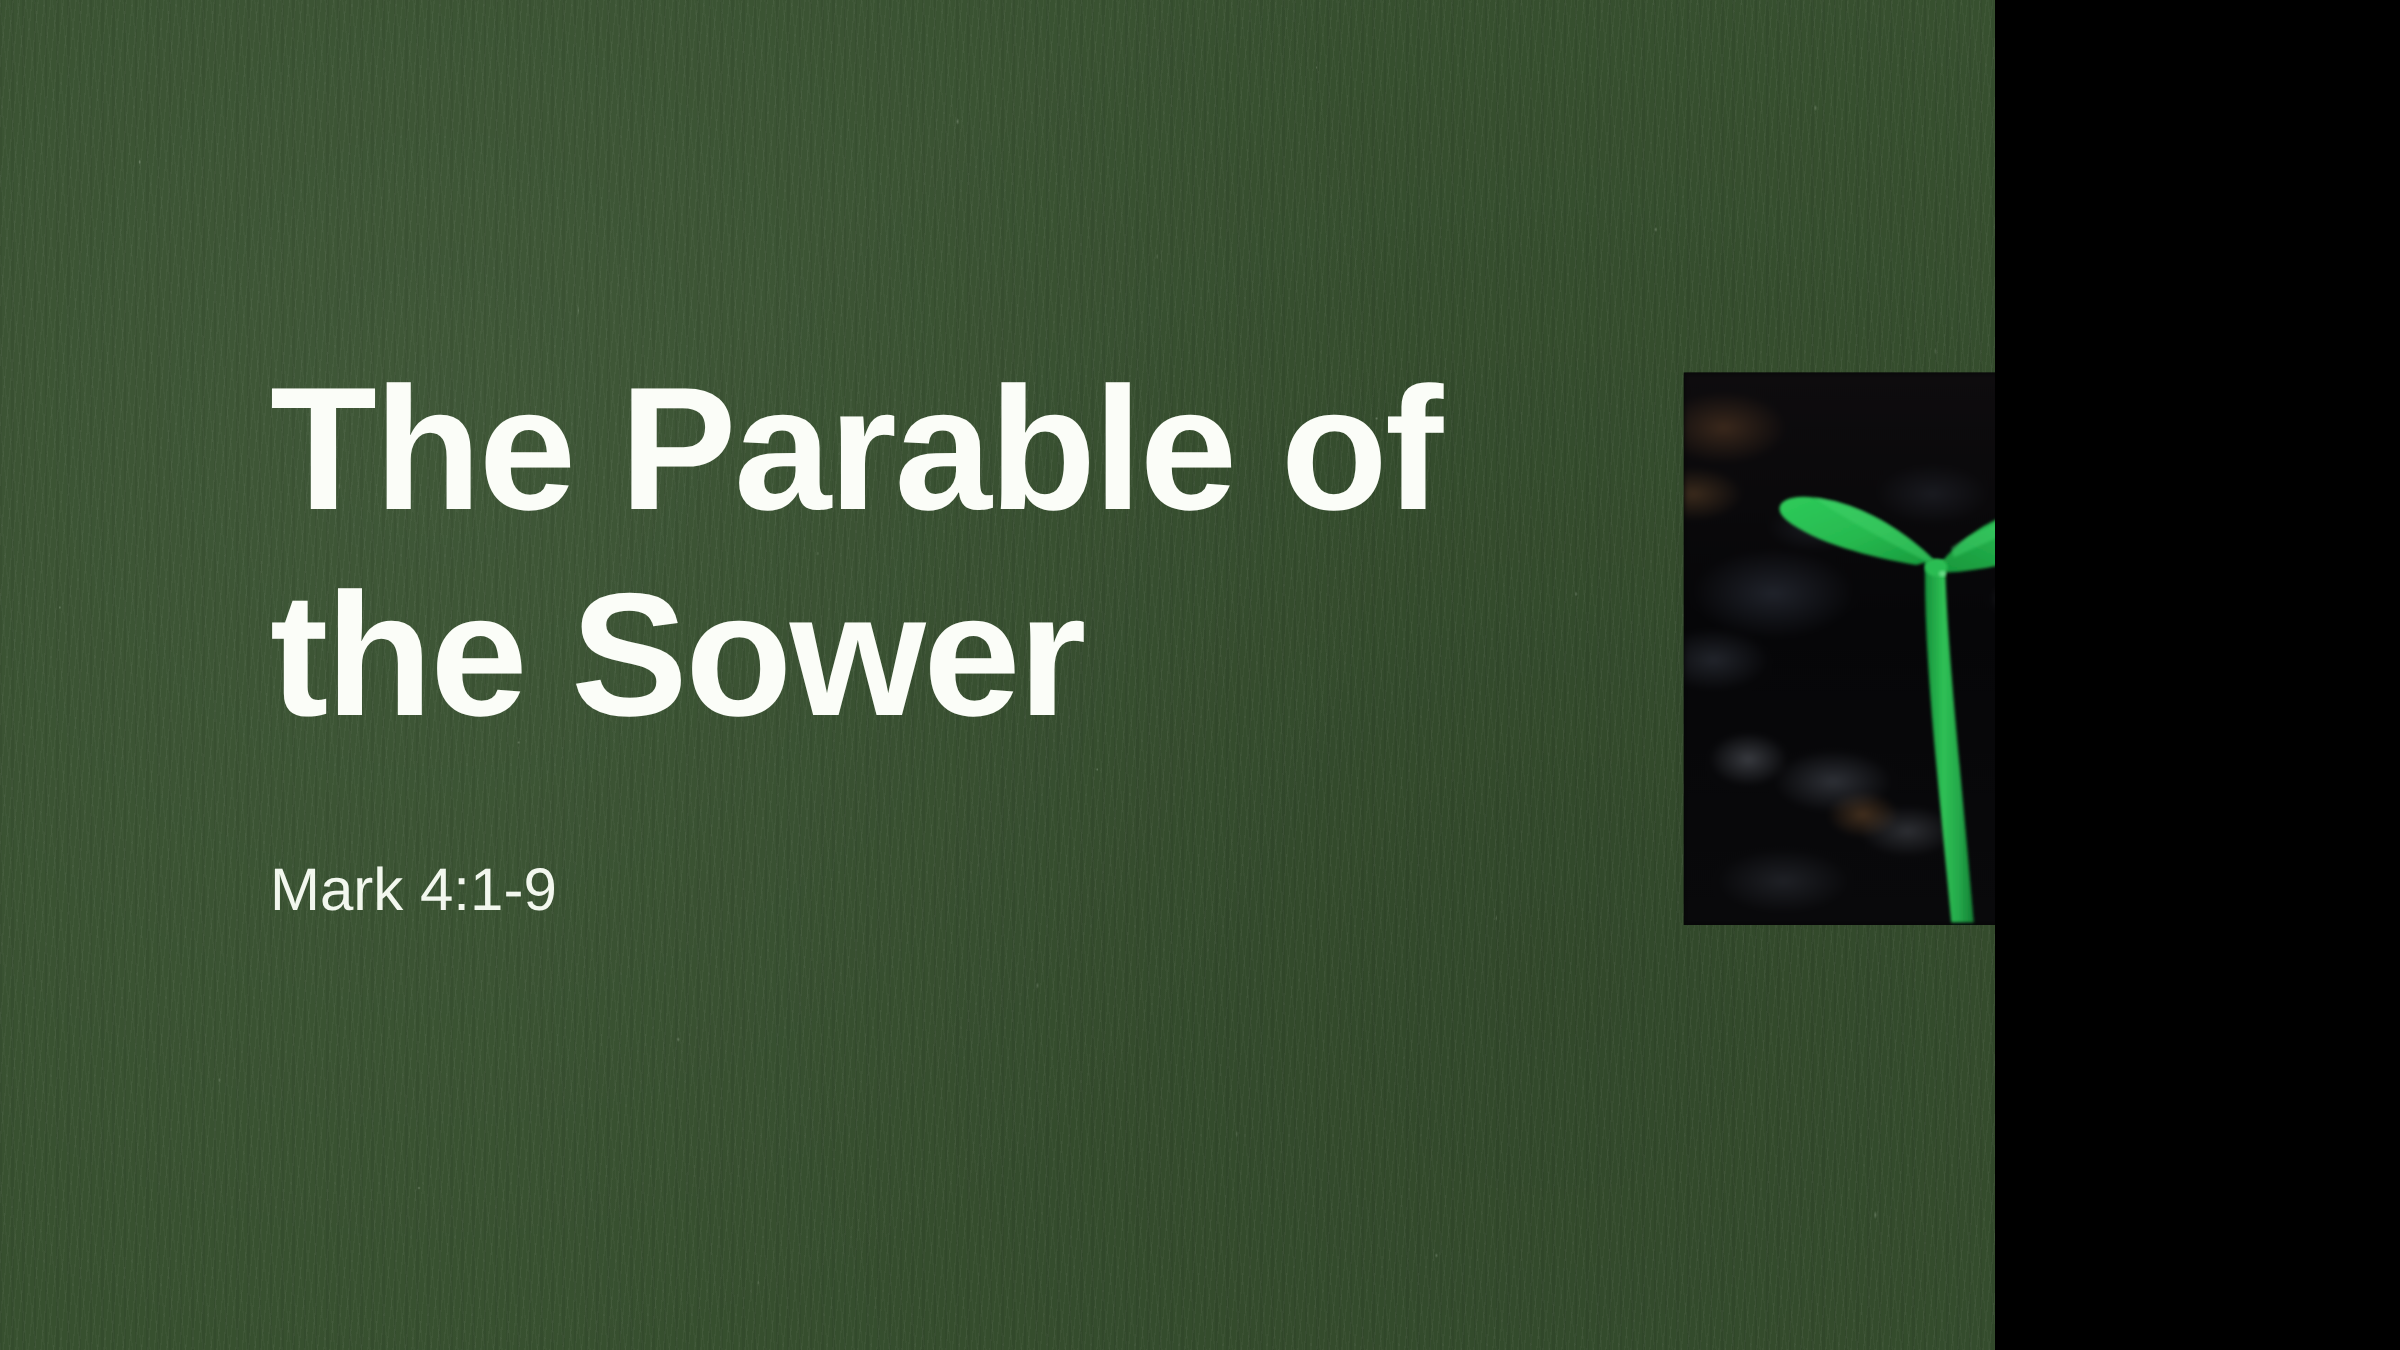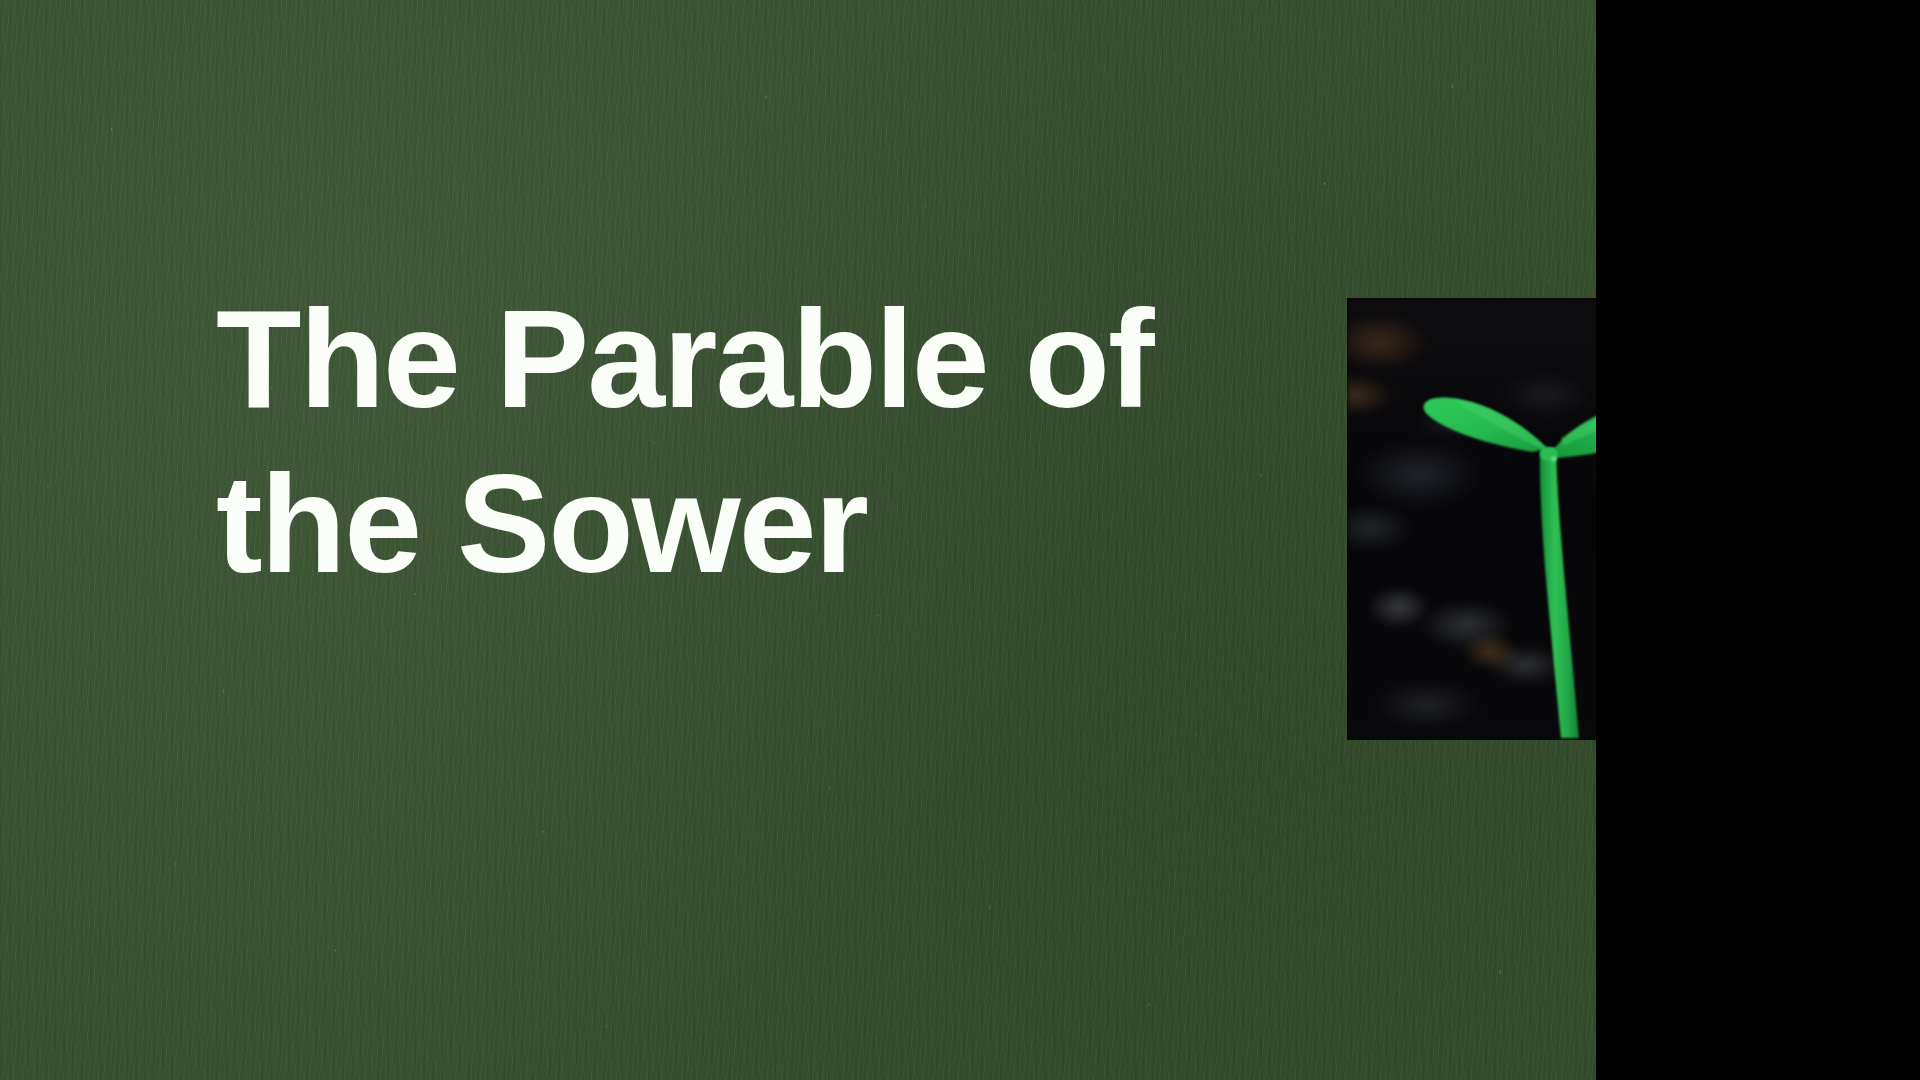--- a/index.html
+++ b/index.html
@@ -170,20 +170,21 @@
 <div class="slide">
 
   <div class="slide-texture"></div>
   <div class="slide-speckle"></div>
 
   <div class="text-block">
     <h1 class="slide-title">The Parable of
 the Sower</h1>
   </div>
 
+  <p class="slide-subtitle">Mark 4:1-9</p>
 
   <div class="photo-frame">
     <div class="photo-inner"></div>
     <svg class="photo-sprout" viewBox="0 0 398 442" xmlns="http://www.w3.org/2000/svg">
       <defs>
         <linearGradient id="leafL" x1="0" y1="0" x2="1" y2="1">
           <stop offset="0%" stop-color="#2ecb5a"></stop>
           <stop offset="55%" stop-color="#27b94f"></stop>
           <stop offset="100%" stop-color="#169a3c"></stop>
         </linearGradient>

